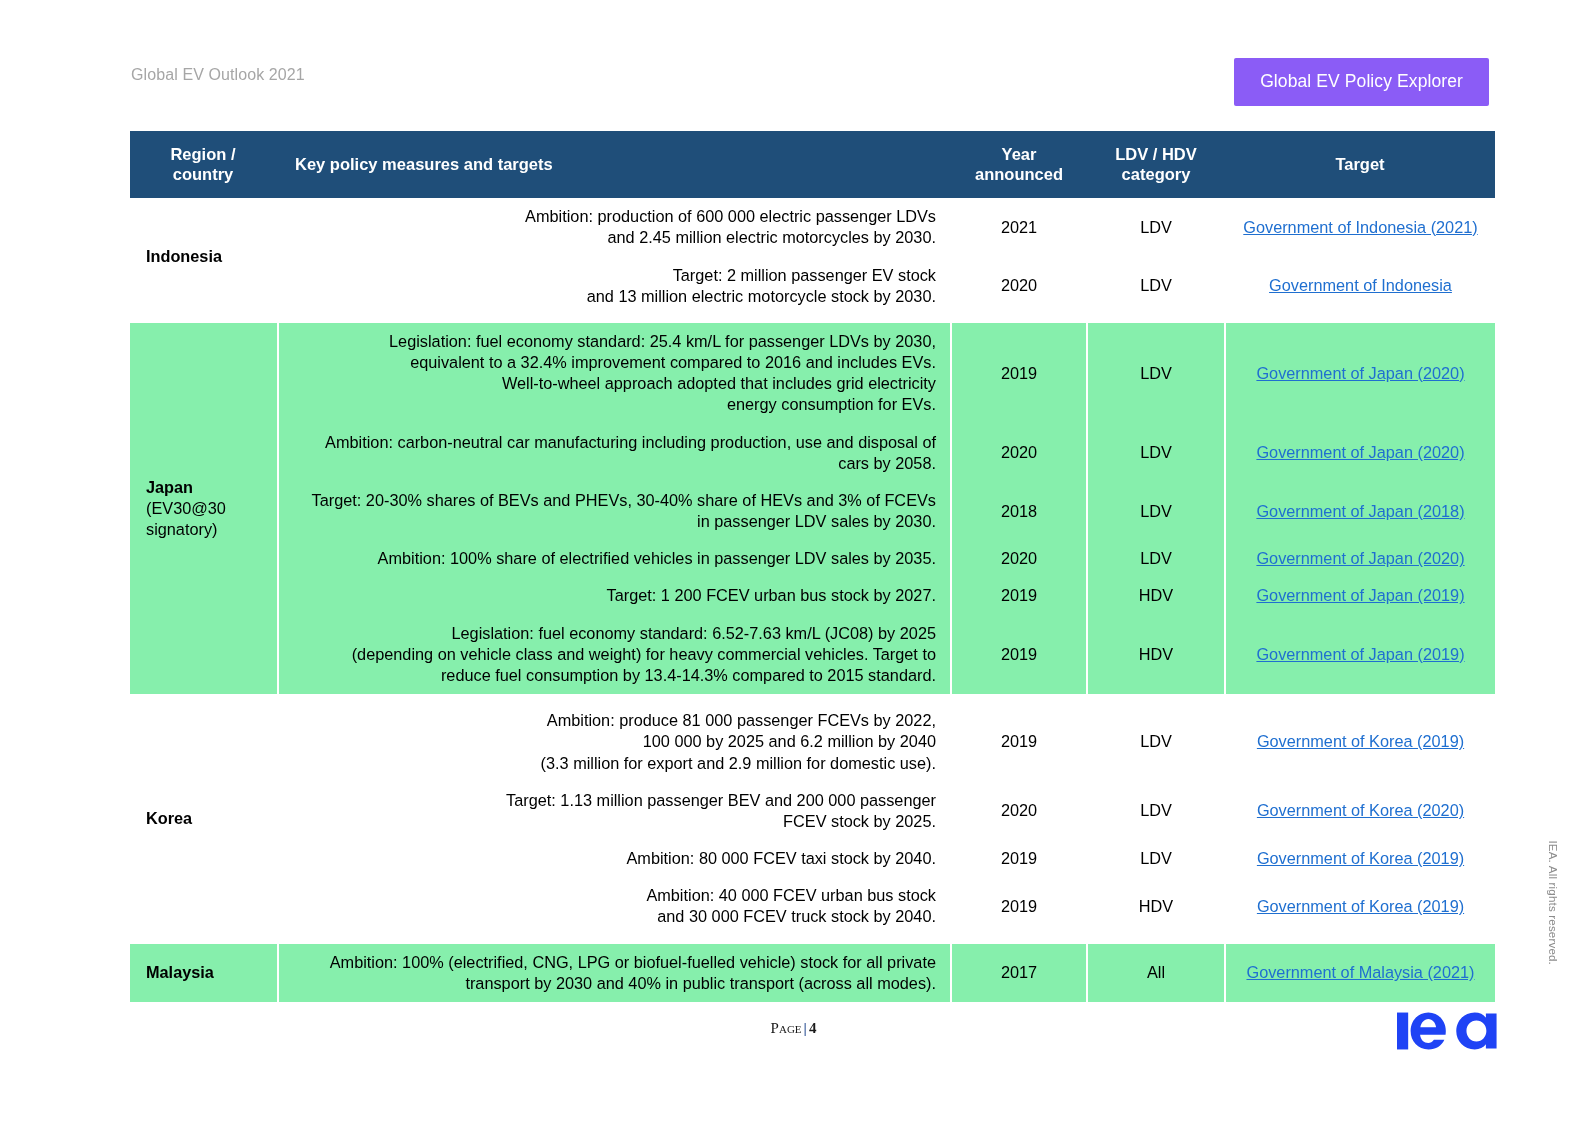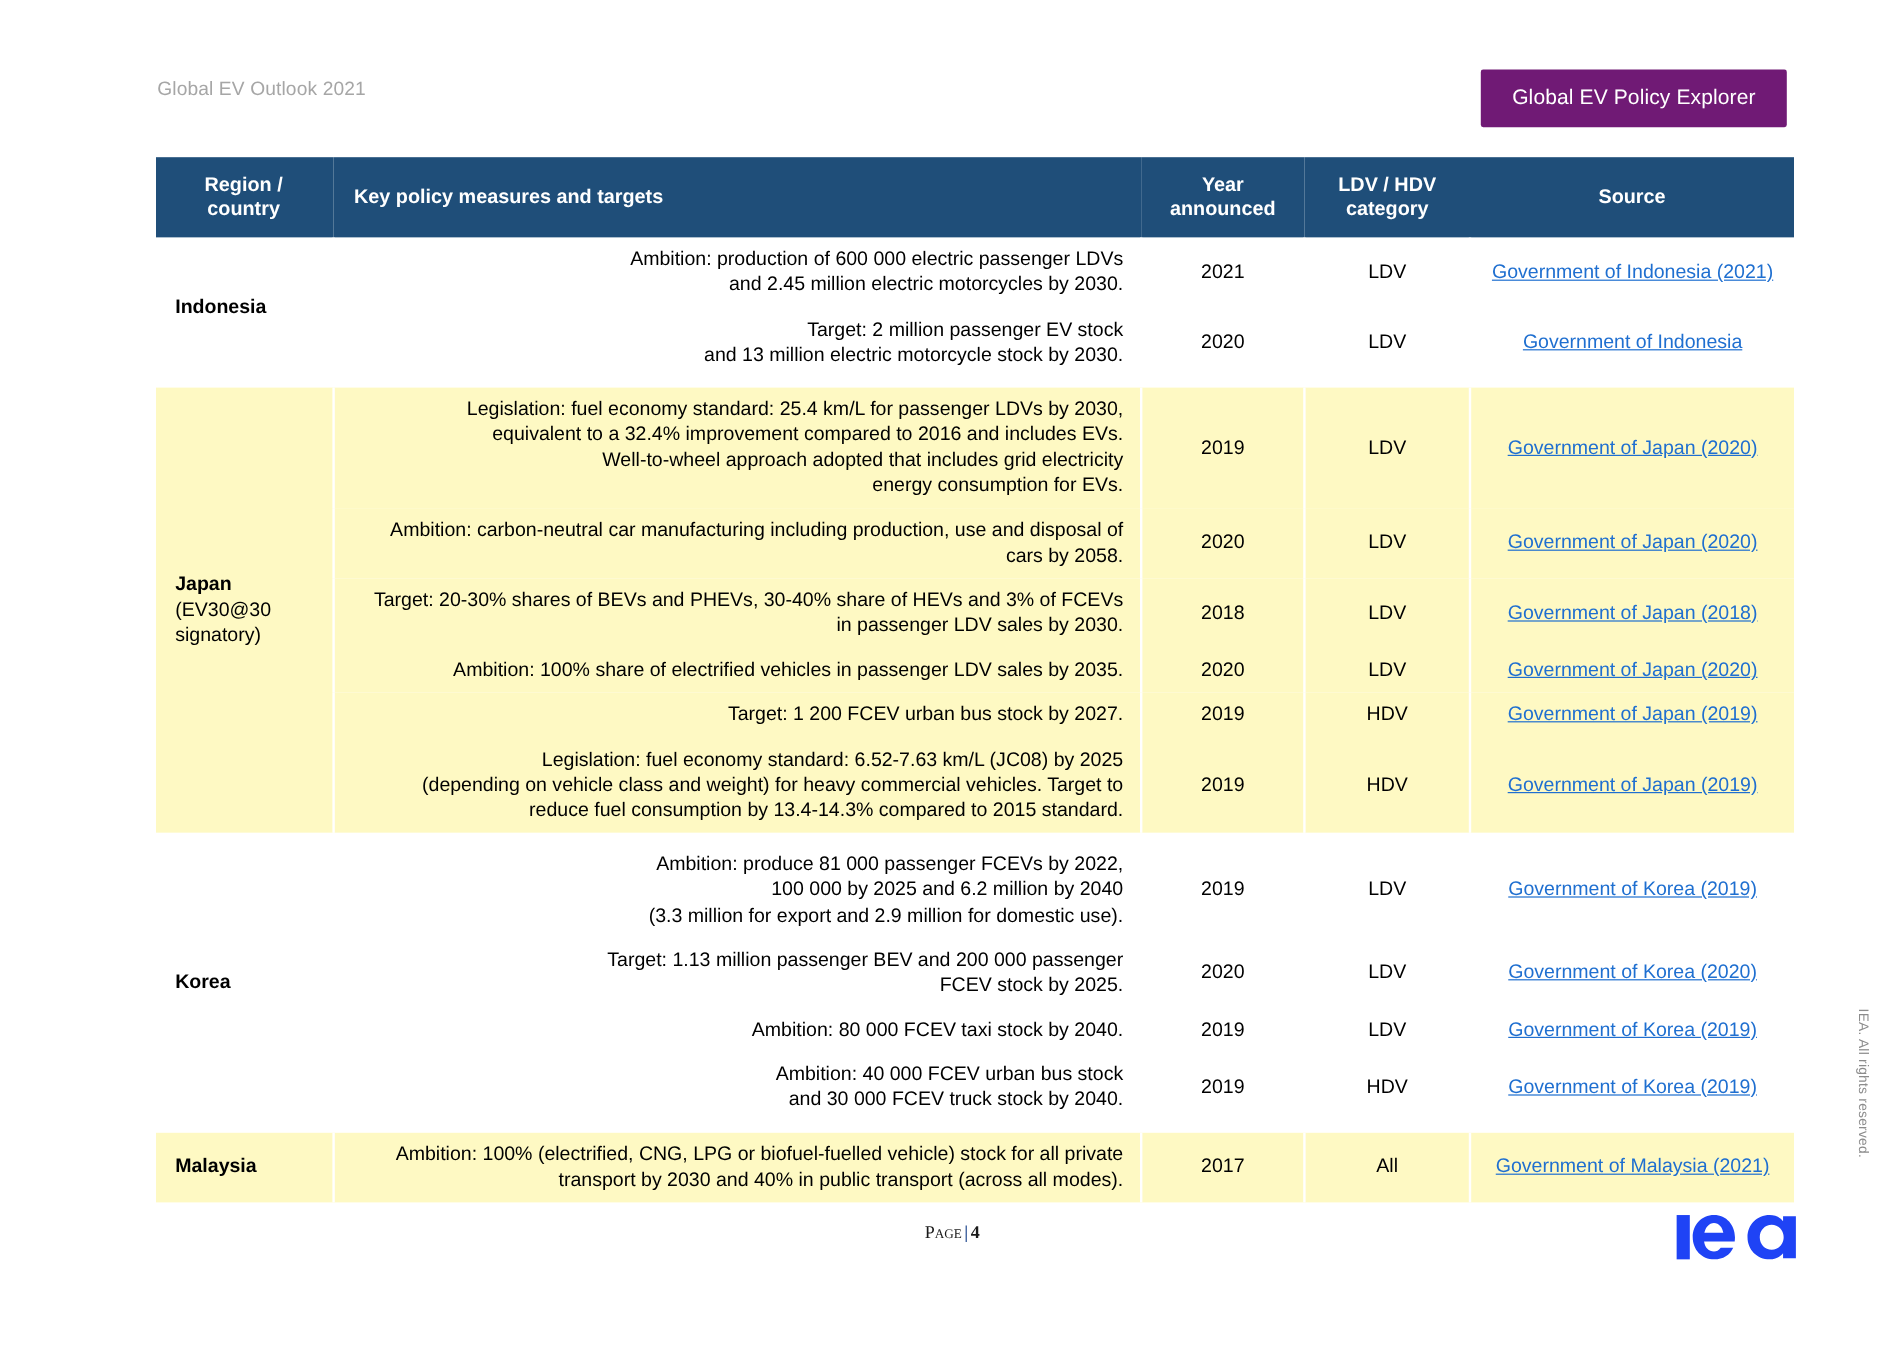--- a/index.html
+++ b/index.html
@@ -30,21 +30,21 @@
     top: 8px;
     font-size: 16px;
     color: #a6a6a6;
     letter-spacing: 0.1px;
     white-space: nowrap;
   }
   .policy-explorer-badge {
     position: absolute;
     right: 98px;
     top: 0px;
-    background: #701a75;
+    background: #8b5cf6;
     color: #ffffff;
     font-size: 17.5px;
     padding: 13px 26px 14px 26px;
     border-radius: 2px;
     white-space: nowrap;
     letter-spacing: 0.1px;
   }
 
   
   .policy-table {
@@ -78,21 +78,21 @@
 
   tbody td {
     font-size: 16.3px;
     line-height: 1.30;
     vertical-align: middle;
     padding: 8px 10px;
     border-left: 2px solid #ffffff;
     border-right: 2px solid #ffffff;
   }
   tbody tr.band-white td { background: #ffffff; }
-  tbody tr.band-gray  td { background: #fef9c3; }
+  tbody tr.band-gray  td { background: #86efac; }
 
   td.region-cell {
     font-weight: bold;
     text-align: left;
     padding-left: 16px;
     padding-right: 6px;
     border-left: none;
     line-height: 1.30;
   }
   td.region-cell .region-sub {
@@ -194,21 +194,21 @@
       </th>
       <th class="th-measure">Key policy measures and targets</th>
       <th class="th-year">
         <span>Year</span><br>
         <span>announced</span>
       </th>
       <th class="th-cat">
         <span>LDV / HDV</span><br>
         <span>category</span>
       </th>
-      <th class="th-source">Source</th>
+      <th class="th-source">Target</th>
     </tr>
   </thead>
   <tbody id="table-body">
       <tr class="band-white">
         <td class="region-cell" rowspan="2"><span>Indonesia</span></td>
         <td class="measure-cell" style="white-space: pre-line;">Ambition: production of 600 000 electric passenger LDVs
 and 2.45 million electric motorcycles by 2030.</td>
         <td class="year-cell">2021</td>
         <td class="cat-cell">LDV</td>
         <td class="source-cell"><a>Government of Indonesia (2021)</a></td>

